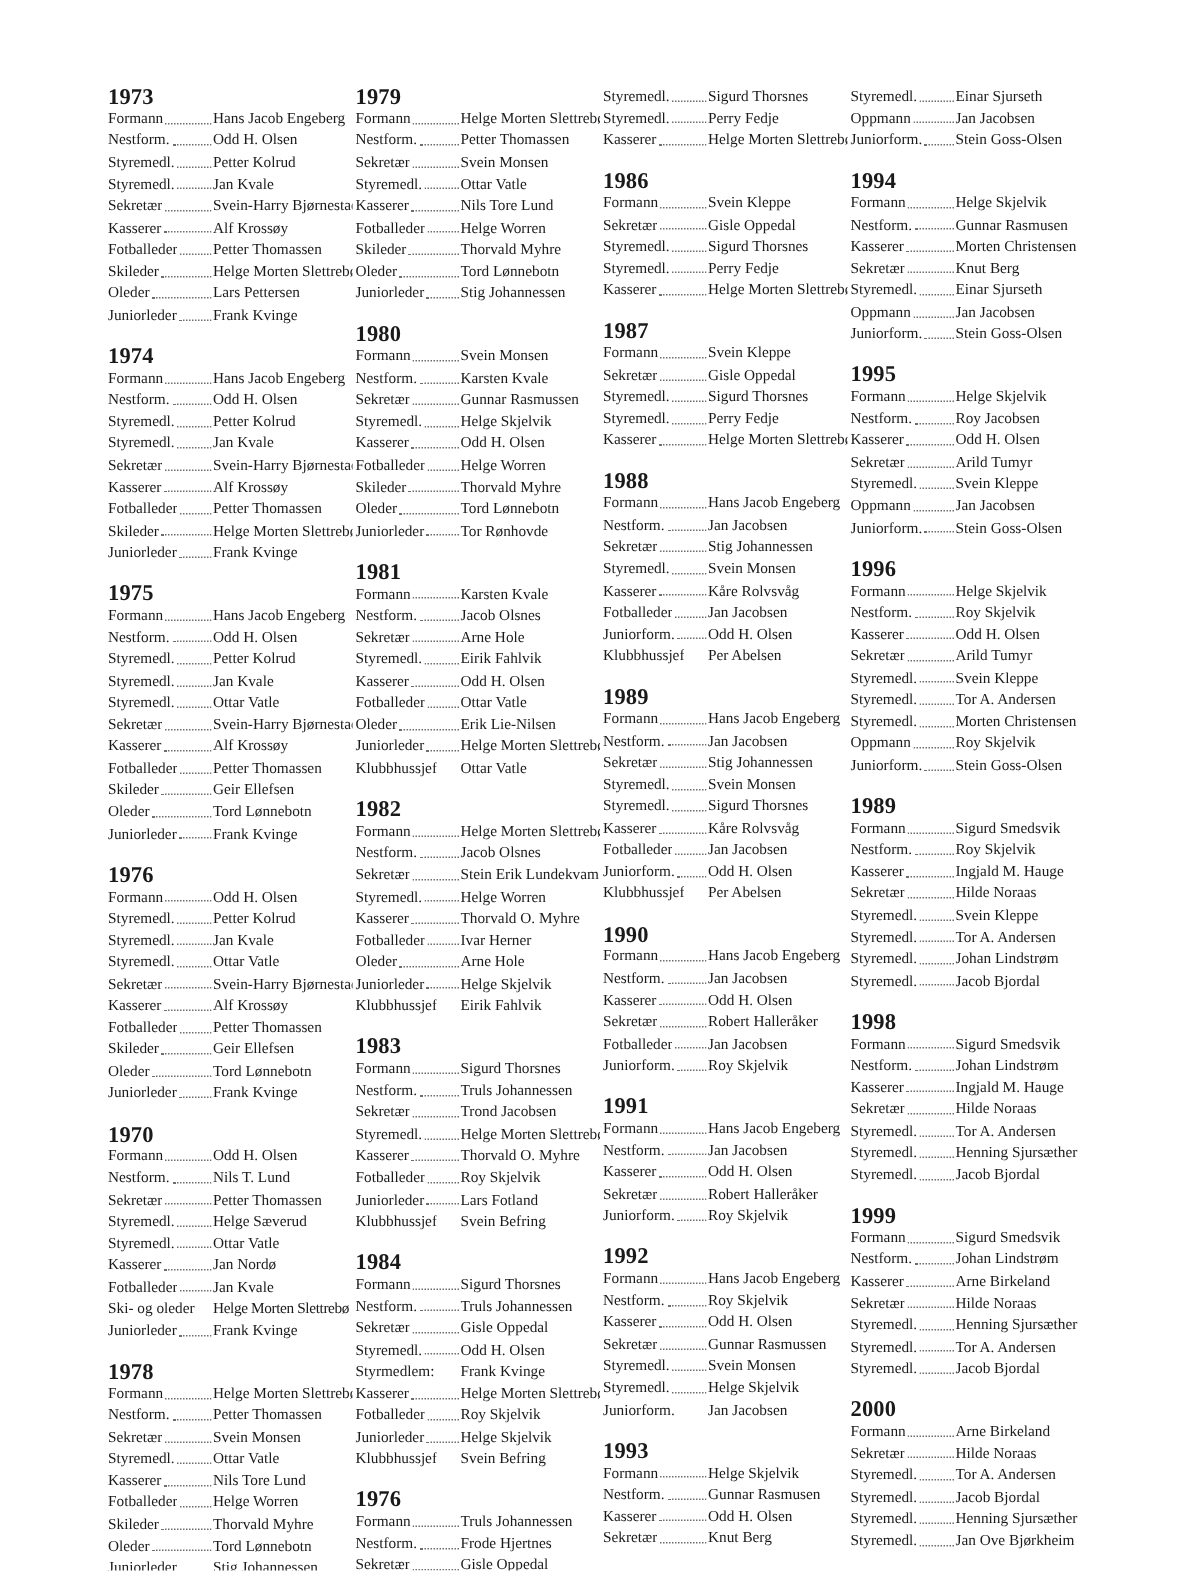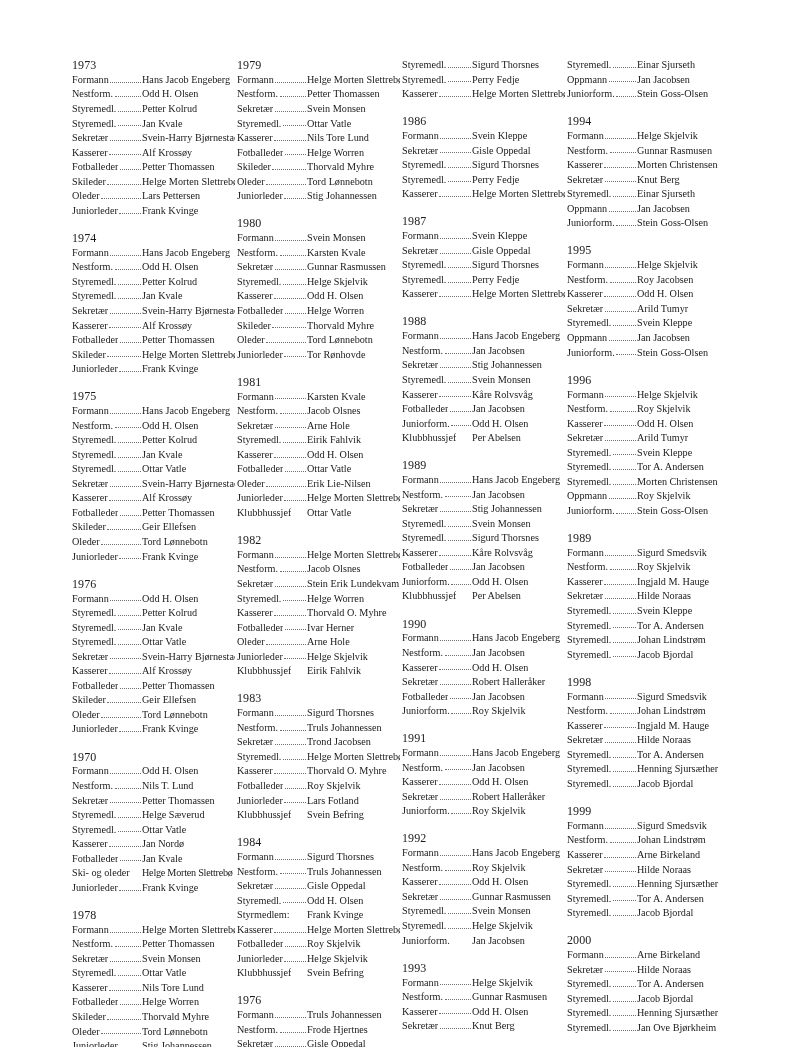--- a/index.html
+++ b/index.html
@@ -34,22 +34,22 @@
   }
   .column {
     width: 163px;
     padding-right: 2px;
     flex: 0 0 163px;
   }
   .year-block {
     margin-bottom: 12.5px;
   }
   .year-heading {
-    font-weight: normal;
-    font-size: 12px;
+    font-weight: bold;
+    font-size: 15px;
     line-height: 14.4px;
     letter-spacing: 0.1px;
     margin-bottom: 0.5px;
   }
   .row {
     display: flex;
     flex-direction: row;
     align-items: baseline;
     font-size: 10.2px;
     line-height: 14.55px;

